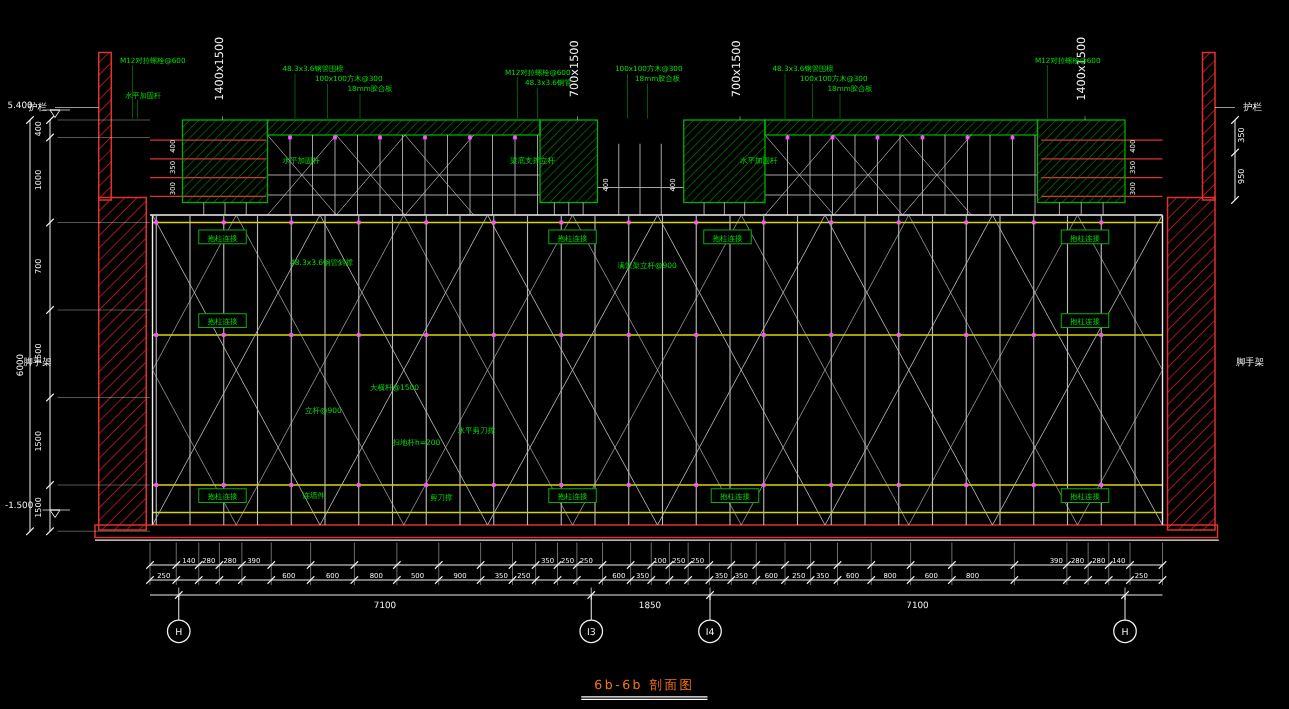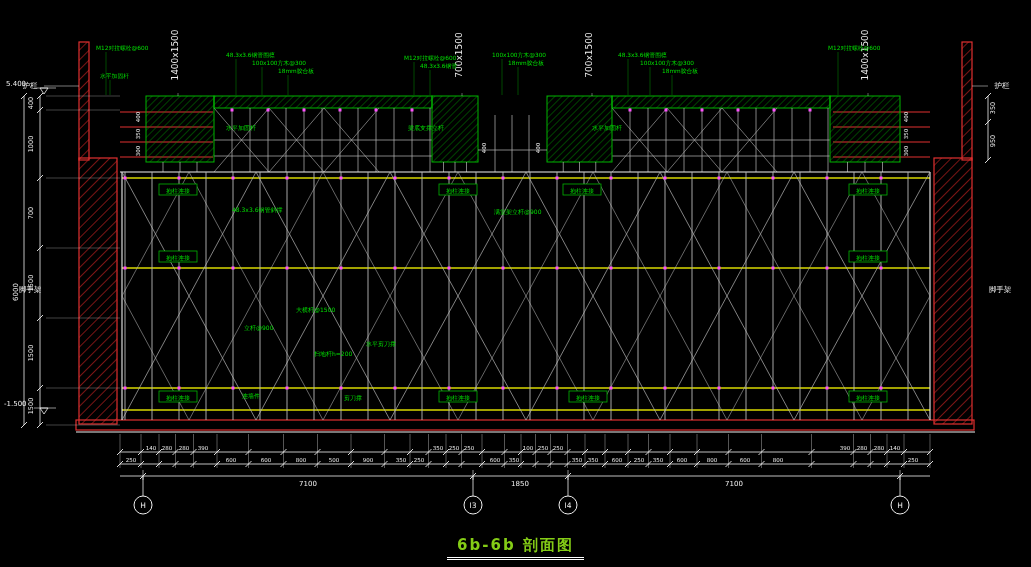--- a/index.html
+++ b/index.html
@@ -1,21 +1,21 @@
 <!DOCTYPE html>
 <html><head>
 <meta charset="utf-8">
 <style>
   html,body{margin:0;padding:0;background:#000;}
   .stage{position:relative;width:1031px;height:567px;background:#000;overflow:hidden;
          font-family:"DejaVu Sans",sans-serif;}
   svg{position:absolute;inset:0;}
   svg text{font-family:"DejaVu Sans",sans-serif;}
   .title-wrap{position:absolute;left:0;right:0;bottom:12px;text-align:center;}
-  .title-wrap span{color:#84cc16;font-weight:bold;font-size:15px;letter-spacing:2px;
+  .title-wrap span{color:#f97316;font-weight:normal;font-size:10px;letter-spacing:2px;
                    border-bottom:3px double #fff;padding:0 10px 3px;}
 </style>
 </head>
 <body>
 
 <div class="stage">
   <svg id="cad" viewBox="0 0 1031 567" width="1031" height="567">
     <defs>
       <pattern id="redHatch" width="7" height="7" patternUnits="userSpaceOnUse" patternTransform="rotate(45)">
         <line x1="0" y1="0" x2="0" y2="7" stroke="#c22" stroke-width="1.2"></line>

